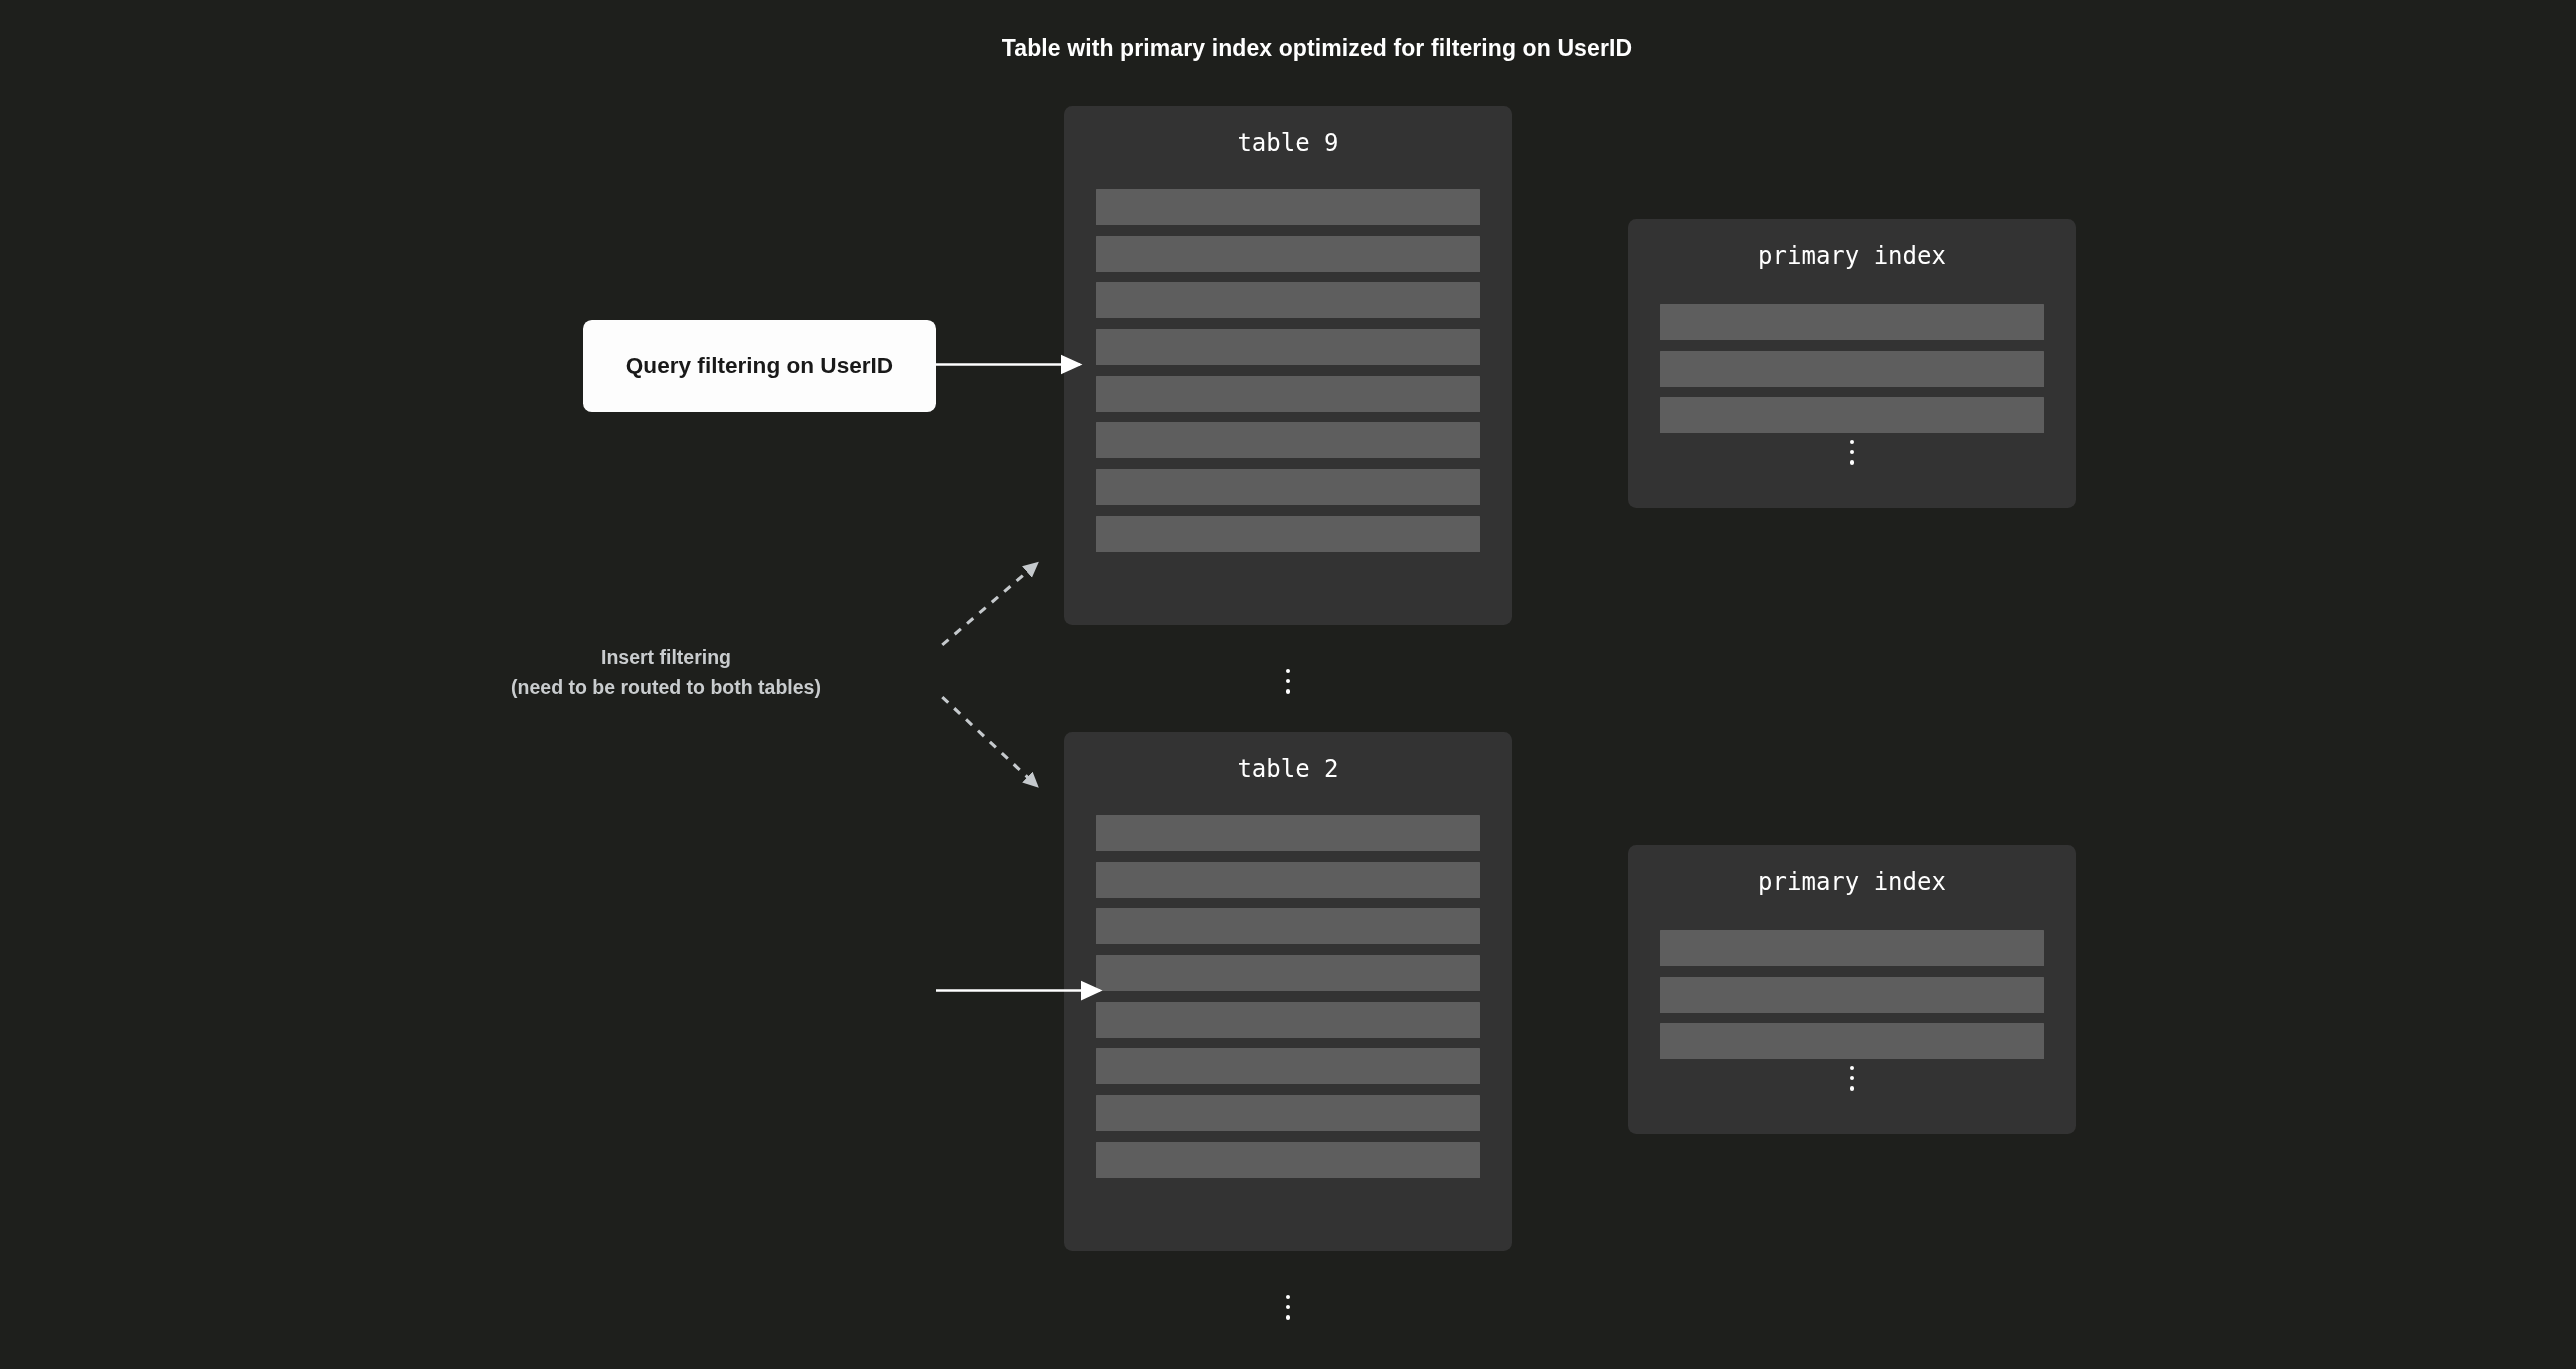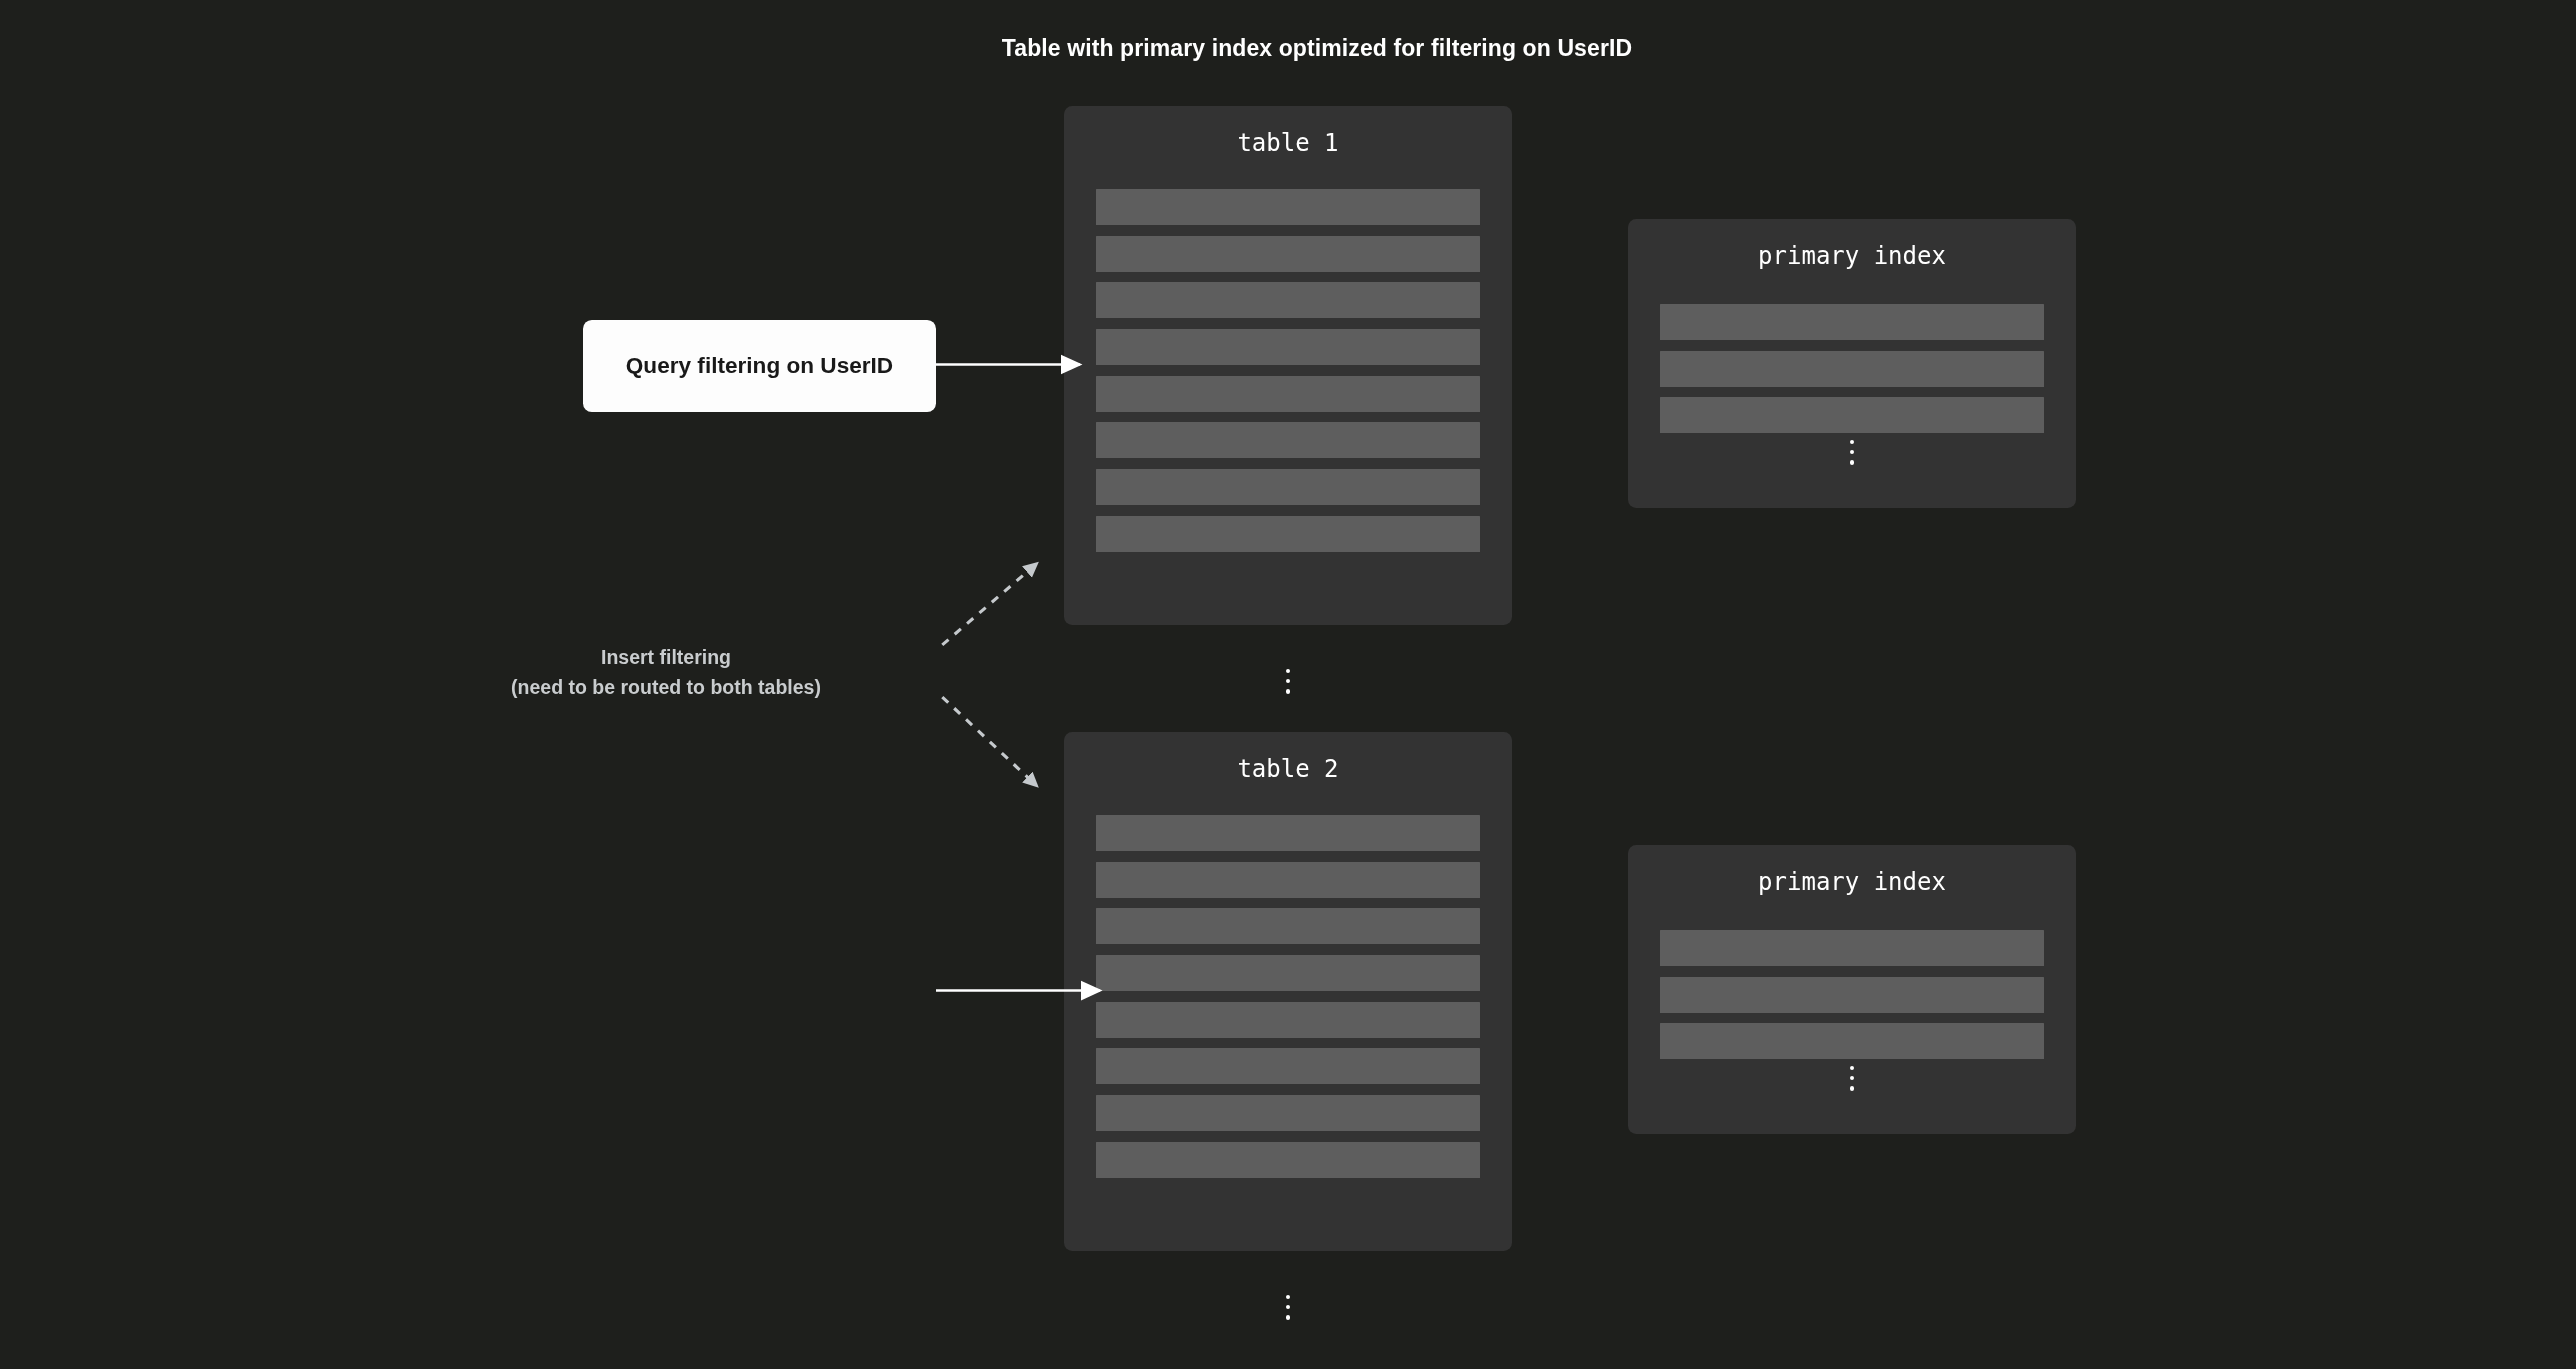--- a/index.html
+++ b/index.html
@@ -146,21 +146,21 @@
 </style>
 </head>
 <body>
 
 <div id="stage">
 
   <div class="diagram-title" id="title-top">Table with primary index optimized for filtering on UserID</div>
 
 
   <div class="card" id="table1-card">
-    <div class="card-title">table 1</div>
+    <div class="card-title">table 9</div>
     <div class="rows">
       <div class="row"></div>
       <div class="row"></div>
       <div class="row"></div>
       <div class="row"></div>
       <div class="row"></div>
       <div class="row"></div>
       <div class="row"></div>
       <div class="row"></div>
     </div>

